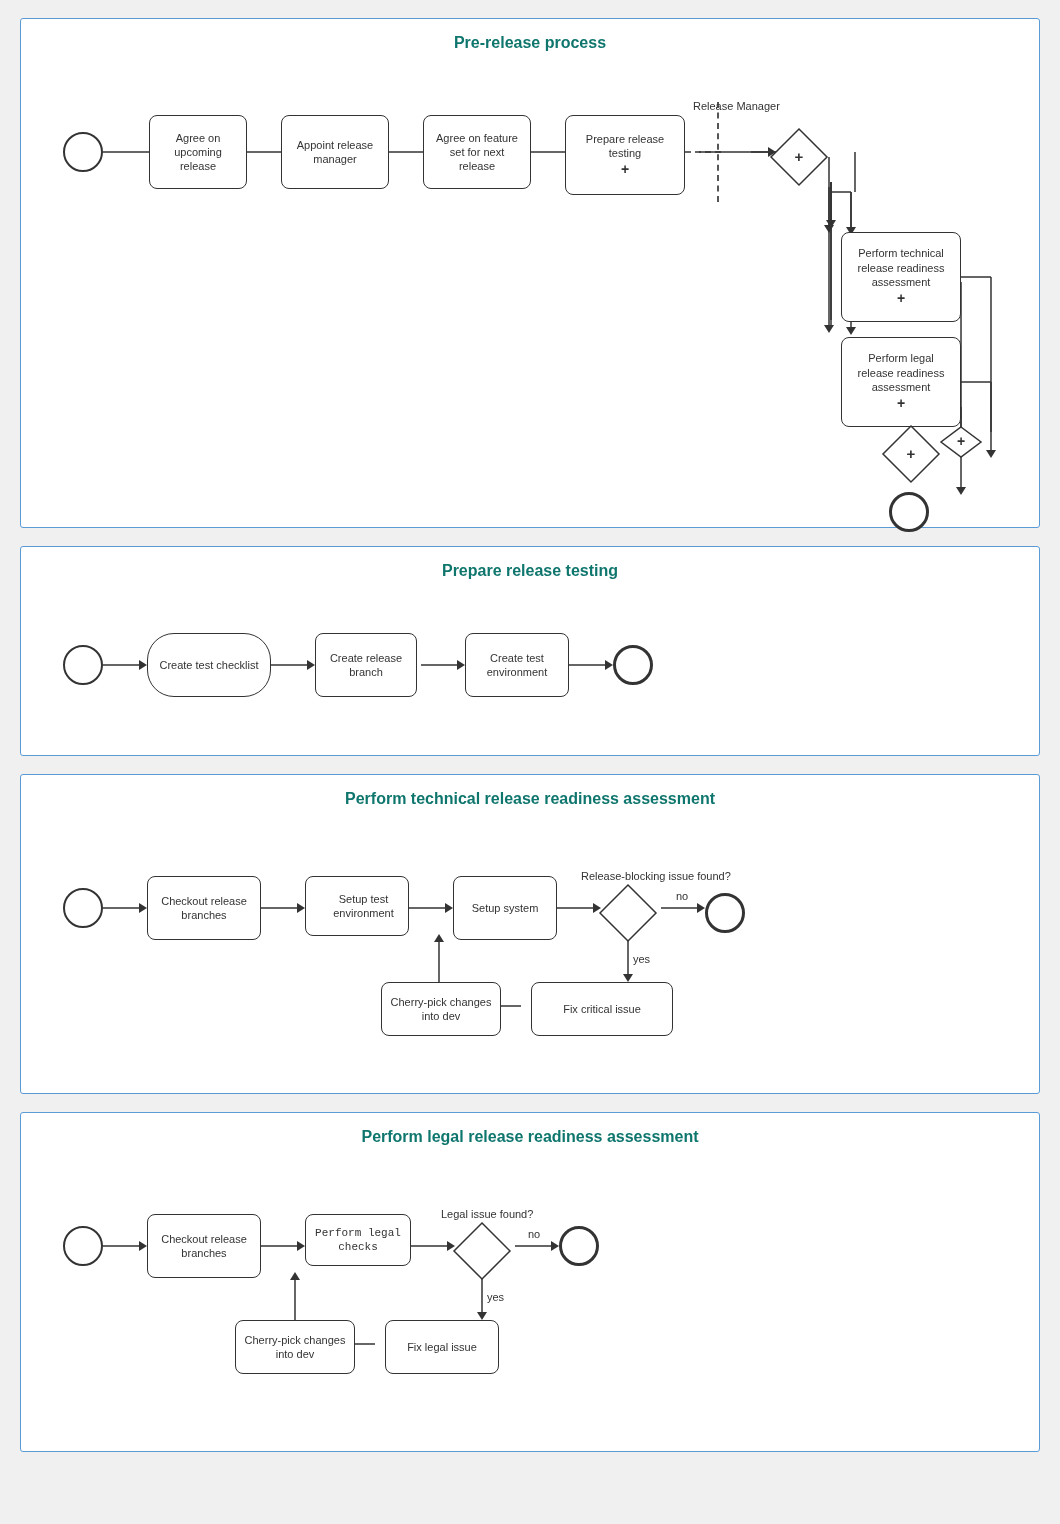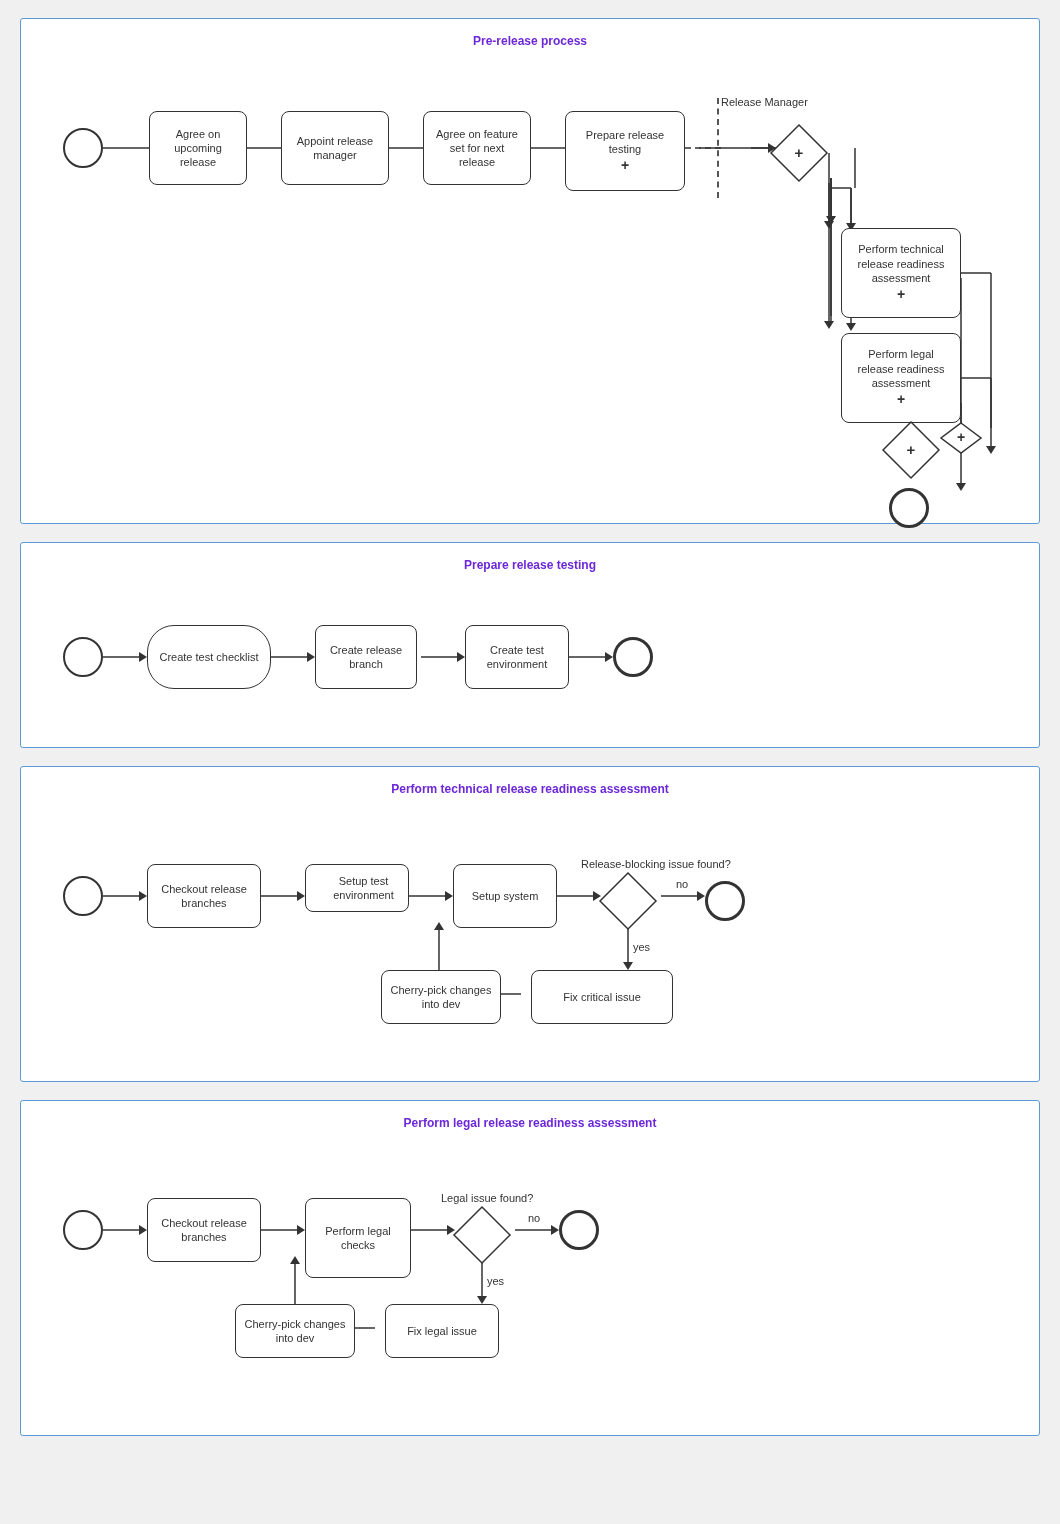--- a/index.html
+++ b/index.html
@@ -16,23 +16,23 @@
       border: 1.5px solid #5b9bd5;
       border-radius: 3px;
       margin: 18px 20px;
       padding: 15px 20px 25px 20px;
       position: relative;
     }
 
     .diagram-title {
       text-align: center;
       font-weight: bold;
-      font-size: 12px;
+      font-size: 16px;
       margin-bottom: 20px;
-      color: #6d28d9;
+      color: #0f766e;
     }
 
     
     .circle {
       width: 40px;
       height: 40px;
       border-radius: 50%;
       border: 2px solid #333;
       background: white;
       display: inline-flex;
@@ -163,21 +163,21 @@
     </div>
 
     <div style="position:absolute; left:524px; top:43px; width:120px; height:80px;" class="rounded-rect">
       <div style="display:flex;flex-direction:column;align-items:center;justify-content:center;width:100%;height:100%;">
         <span style="text-align:center;">Prepare release testing</span>
         <span class="plus-marker">+</span>
       </div>
     </div>
 
     <div style="position:absolute; left:676px; top:30px; height:100px; border-left:2px dashed #555;"></div>
-    <div style="position:absolute; left:680px; top:28px;" class="role-label">Release Manager</div>
+    <div style="position:absolute; left:652px; top:28px;" class="role-label">Release Manager</div>
 
     <div style="position:absolute; left:728px; top:55px; width:60px; height:60px;">
       <svg width="60" height="60">
         <polygon points="30,2 58,30 30,58 2,30" fill="white" stroke="#333" stroke-width="1.5"></polygon>
         <text x="30" y="35" text-anchor="middle" font-size="15" font-weight="bold" fill="#333">+</text>
       </svg>
     </div>
 
     <svg style="position:absolute;top:0;left:0;width:100%;height:100%;pointer-events:none;">
       <line x1="788" y1="85" x2="788" y2="155" stroke="#333" stroke-width="1.5"></line>
@@ -306,21 +306,21 @@
     </svg>
 
     <div style="position:absolute; left:22px; top:60px;">
       <div class="circle"></div>
     </div>
 
     <div style="position:absolute; left:106px; top:48px; width:114px; height:64px;" class="rounded-rect">
       <span style="text-align:center;">Checkout release branches</span>
     </div>
 
-    <div style="position:absolute; left:264px; top:48px; width:104px; height:48px;padding-left:21px;" class="rounded-rect">
+    <div style="position:absolute; left:264px; top:48px; width:104px; height:60px;padding-left:21px;" class="rounded-rect">
       <span style="text-align:center;">Setup test environment</span>
     </div>
 
     <div style="position:absolute; left:412px; top:48px; width:104px; height:64px;" class="rounded-rect">
       <span style="text-align:center;">Setup system</span>
     </div>
 
     <div style="position:absolute; left:557px; top:55px; width:60px; height:60px;">
       <svg width="60" height="60">
         <polygon points="30,2 58,30 30,58 2,30" fill="white" stroke="#333" stroke-width="1.5"></polygon>
@@ -377,21 +377,21 @@
     </svg>
 
     <div style="position:absolute; left:22px; top:60px;">
       <div class="circle"></div>
     </div>
 
     <div style="position:absolute; left:106px; top:48px; width:114px; height:64px;" class="rounded-rect">
       <span style="text-align:center;">Checkout release branches</span>
     </div>
 
-    <div style="position:absolute; left:264px; top:48px; width:106px; height:80px;" class="rounded-rect">
+    <div style="position:absolute; left:264px; top:48px; width:106px; height:52px;font-family:Liberation Mono, monospace;" class="rounded-rect">
       <span style="text-align:center;">Perform legal checks</span>
     </div>
 
     <div style="position:absolute; left:411px; top:55px; width:60px; height:60px;">
       <svg width="60" height="60">
         <polygon points="30,2 58,30 30,58 2,30" fill="white" stroke="#333" stroke-width="1.5"></polygon>
       </svg>
     </div>
 
     <div style="position:absolute; left:518px; top:60px;">

